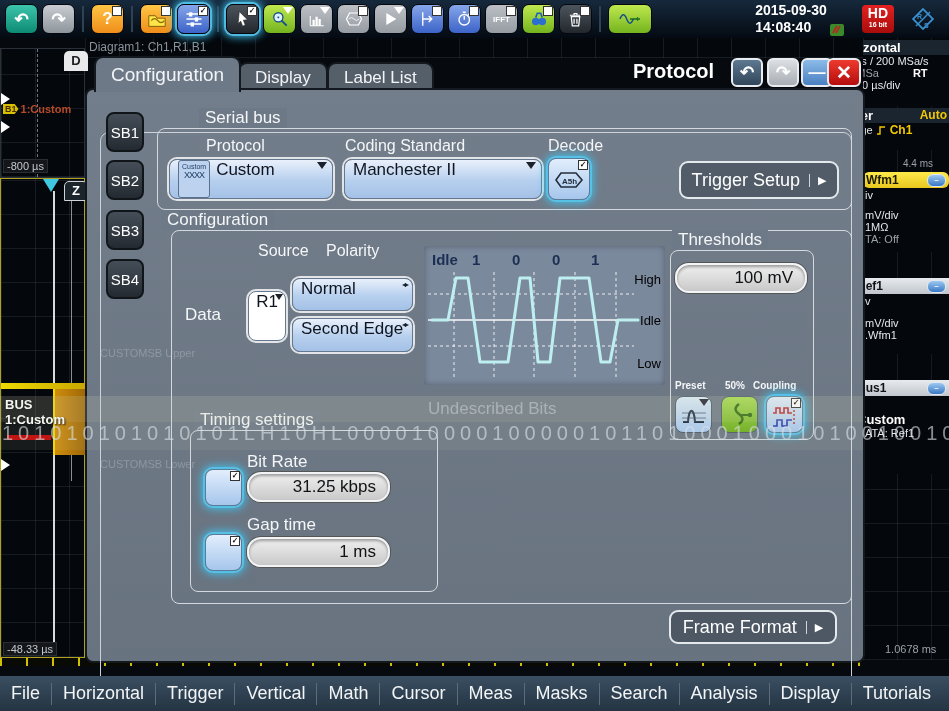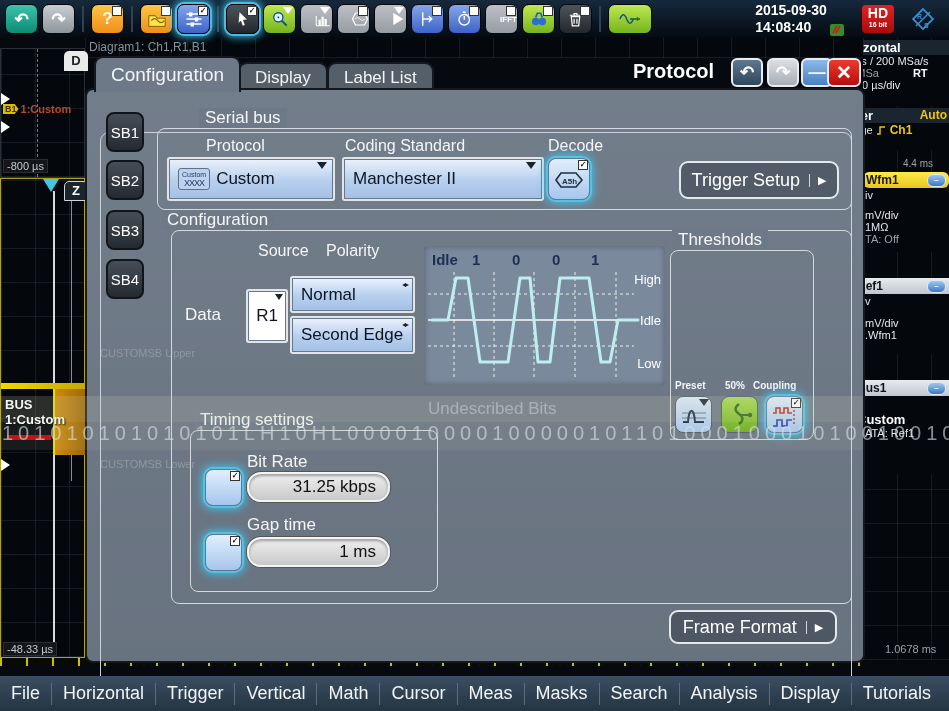--- a/index.html
+++ b/index.html
@@ -12,21 +12,21 @@
     background:linear-gradient(#16293c,#040a12);z-index:30;}
   .tbtn{width:33px;height:30px;border-radius:7px;flex:0 0 auto;position:relative;
     display:flex;align-items:center;justify-content:center;color:#fff;font-weight:bold;
     font-size:17px;border:1px solid #04080e;box-sizing:border-box;}
   .tb-teal{background:linear-gradient(#3cc4ac,#0d8a74);}
   .tb-gray{background:linear-gradient(#c9cdd2,#8e959c);}
   .tb-orange{background:linear-gradient(#ffc545,#ef8e1a);}
   .tb-blue{background:linear-gradient(#86a6ea,#3c63c8);}
   .tb-green{background:linear-gradient(#bfe84e,#74b41e);}
   .tb-dark{background:linear-gradient(#4d555c,#22272d);}
-  .tb-dis{background:linear-gradient(#bcc0c5,#969ca3);justify-content:flex-end;}
+  .tb-dis{background:linear-gradient(#bcc0c5,#969ca3);}
   .tb-hl{box-shadow:0 0 8px 3px rgba(64,200,245,.95),0 0 0 2px rgba(150,225,255,.7);}
   .csq{position:absolute;top:1px;right:1px;width:10px;height:10px;background:#fff;
     border:1px solid #333;box-sizing:border-box;font-size:8px;line-height:8px;color:#111;
     text-align:center;font-weight:bold;}
   .ctri{position:absolute;top:2px;right:2px;width:0;height:0;
     border-left:5px solid transparent;border-right:5px solid transparent;border-top:7px solid #fff;}
   .tsep{width:2px;height:26px;background:#2e4254;margin:0 3px;flex:0 0 auto;}
   .dtime{color:#fff;font-weight:bold;font-size:14px;line-height:17px;margin-left:auto;
     display:flex;align-items:flex-end;gap:3px;}
   .hdbadge{background:linear-gradient(#e42020,#a80c0c);color:#fff;border-radius:4px;
@@ -66,22 +66,22 @@
     background-image:linear-gradient(rgba(255,255,255,.03),rgba(0,0,0,.05));}
   #dlg-inner{position:absolute;left:13px;top:42px;width:750px;height:553px;
     border:1px solid #ccd2d9;border-radius:9px;}
   .sbtab{position:absolute;left:19px;width:38px;height:40px;border-radius:8px;
     background:linear-gradient(#454e58,#242a31);border:2px solid #10151a;color:#fff;
     font-size:15px;display:flex;align-items:center;justify-content:center;box-sizing:border-box;}
   .group{position:absolute;border:1px solid #d4d9df;border-radius:8px;}
   .legend{position:absolute;background:#6e7987;padding:0 6px;color:#f4f6f8;font-size:17px;white-space:nowrap;}
   .lbl{position:absolute;color:#f4f6f8;font-size:16px;white-space:nowrap;}
   .dd{position:absolute;background:linear-gradient(#e9f0fb,#b6cfee 55%,#a4c1e6);
-    border:1px solid #64788f;border-radius:1px;box-shadow:0 0 0 2px rgba(255,255,255,.8);
-    color:#0e1420;font-size:17px;display:flex;align-items:center;padding:0 8px;box-sizing:border-box;}
+    border:1px solid #64788f;border-radius:8px;box-shadow:0 0 0 2px rgba(255,255,255,.8);
+    color:#0e1420;font-size:17px;display:flex;padding:0 8px;box-sizing:border-box;}
   .ddtri{position:absolute;top:2px;right:5px;width:0;height:0;
     border-left:5px solid transparent;border-right:5px solid transparent;border-top:7px solid #1b222c;}
   .lr{position:absolute;top:1px;right:4px;font-size:8px;color:#1b222c;letter-spacing:-1px;}
   .btn-dark{position:absolute;background:rgba(52,60,72,.5);border:2px solid #e4e9ed;border-radius:9px;
     color:#fff;font-size:18px;display:flex;align-items:center;justify-content:center;box-sizing:border-box;}
   .btn-dark .arrow{border-left:1px solid #cfd5da;margin-left:9px;padding-left:8px;font-size:11px;}
   .chk{position:absolute;border-radius:8px;background:linear-gradient(#e2eefc,#a6c6ec);
     border:1px solid #5a7a9a;box-shadow:0 0 8px 3px rgba(60,200,245,.9),0 0 0 2px rgba(140,225,255,.6);
     box-sizing:border-box;}
   .field{position:absolute;background:linear-gradient(#efefef,#c9c9c9);border:2px solid #f2f4f5;
@@ -90,21 +90,21 @@
     padding:0 12px;box-sizing:border-box;}
   .icobtn{position:absolute;width:37px;height:37px;border-radius:8px;box-sizing:border-box;
     display:flex;align-items:center;justify-content:center;border:1px solid #4a5a6a;}
   .ico-blue{background:linear-gradient(#dcebfb,#a8c8ee);}
   .ico-green{background:linear-gradient(#a8dd50,#6fae1d);}
   .slabel{position:absolute;color:#f4f6f8;font-size:10px;font-weight:bold;white-space:nowrap;}
 
   
   #wavepanel{position:absolute;background:#7b899d;border-radius:3px;box-shadow:inset 0 0 6px rgba(0,0,0,.3);}
   .bitlbl{position:absolute;color:#1c2f52;font-weight:bold;font-size:15px;}
-  .lvllbl{position:absolute;color:#ffffff;font-size:13px;}
+  .lvllbl{position:absolute;color:#000000;font-size:13px;}
 
   
   #band{position:absolute;left:0;top:396px;width:863px;height:56px;z-index:20;pointer-events:none;}
   #band .stripe1{position:absolute;left:0;top:0;width:100%;height:26px;background:rgba(198,204,176,.20);}
   #band .stripe2{position:absolute;left:0;top:26px;width:100%;height:28px;background:rgba(198,204,176,.10);}
   #binary{position:absolute;left:2px;top:26px;font-size:20px;letter-spacing:5px;white-space:nowrap;
     color:rgba(218,224,230,.62);}
   #undesc{position:absolute;left:428px;top:3px;font-size:17px;color:rgba(205,212,220,.55);}
   .wmark{position:absolute;font-size:11px;color:rgba(190,198,206,.4);z-index:11;}
 
@@ -440,20 +440,23 @@
               <line x1="151" y1="26" x2="151" y2="132"></line>
             <line x1="192" y1="26" x2="192" y2="132"></line>
             </g>
           <line x1="4" y1="74" x2="210" y2="74" stroke="rgba(255,255,255,.95)" stroke-width="1.6"></line>
           <polyline points="8,74 24,74 32,32 44,32 56,116 84,116 96,32 106,32 114,116 126,116 136,32 165,32 177,116 186,116 194,74 214,74" fill="none" stroke="#bdeef0" stroke-width="3" stroke-linejoin="round" stroke-linecap="round"></polyline>
         </svg>
       </div>
 
       <div class="group" style="left:583px;top:160px;width:142px;height:188px;"></div>
       <span class="legend" style="left:585px;top:140px;">Thresholds</span>
+      <div class="field" style="left:588px;top:173px;width:132px;height:30px;">
+          <span>100 mV</span>
+        </div>
       <span class="slabel" style="left:588px;top:290px;">Preset</span>
       <span class="slabel" style="left:638px;top:290px;">50%</span>
       <span class="slabel" style="left:666px;top:290px;">Coupling</span>
       <div class="icobtn ico-blue" style="left:588px;top:306px;">
         <svg width="28" height="26" viewBox="0 0 28 26">
             <path d="M2 11 h24 M2 16 h24" stroke="#5a6e88" stroke-width="1"></path>
             <path d="M3 20 h5 C9 5 14 5 15 20 h9" stroke="#1c2840" fill="none" stroke-width="2"></path>
           </svg>
         <span class="ctri" style="border-top-color:#223;"></span>
         </div>

